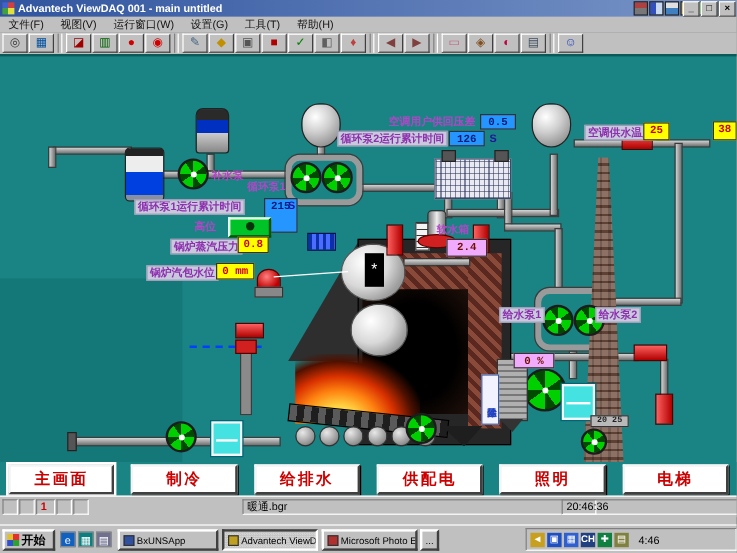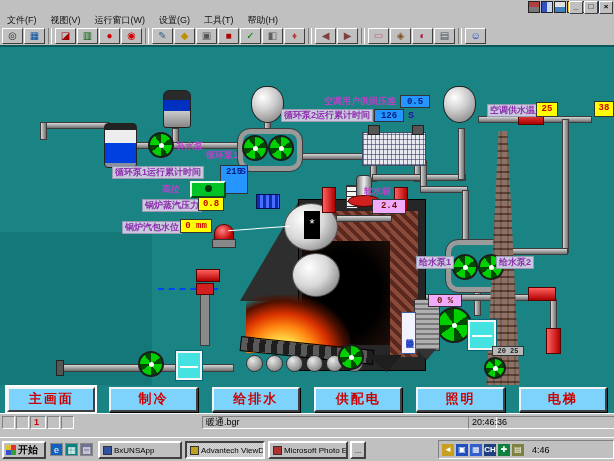--- a/index.html
+++ b/index.html
@@ -91,21 +91,21 @@
   .redbase{position:absolute;left:212px;top:237px;width:22px;height:7px;background:#888;border:1px solid #333;}
   .dash-line{position:absolute;left:158px;top:286px;width:60px;border-top:2px dashed #0040ff;}
   .sensor-line{position:absolute;left:228px;top:226px;width:62px;height:1px;background:#fff;transform:rotate(-4deg);}
   .chute-post{position:absolute;left:200px;top:290px;width:8px;height:52px;background:#8a8a8a;border:1px solid #3c3c3c;}
   .chute-cap{position:absolute;left:196px;top:281px;width:16px;height:10px;background:#d02020;border:1px solid #500;}
   .soft-small{position:absolute;left:356px;top:173px;width:14px;height:20px;background:linear-gradient(90deg,#777,#eee,#777);border:1px solid #333;border-radius:4px 4px 0 0;}
   .soft-base{position:absolute;left:348px;top:193px;width:30px;height:10px;background:#d02020;border:1px solid #500;border-radius:50%;}
   .flange{position:absolute;background:#555;border:1px solid #222;}
   
   #navrow{position:absolute;left:0;top:385px;width:614px;height:28px;background:#1a8484;display:flex;align-items:center;}
-  .navbtn{height:25px;margin:0 7px;flex:1;background:#7dd3fc;color:#cc0000;font-weight:bold;font-size:13px;
+  .navbtn{height:25px;margin:0 7px;flex:1;background:#ffffff;color:#cc0000;font-weight:bold;font-size:13px;
     border:2px solid;border-color:#f4f4f4 #404040 #404040 #f4f4f4;box-shadow:1px 1px 0 #000;
     display:flex;align-items:center;justify-content:center;letter-spacing:2px;white-space:nowrap;box-sizing:border-box;}
   .navbtn.active{outline:2px solid #fff;}
   
   #statusbar{position:absolute;left:0;top:413px;width:614px;height:18px;background:#c0c0c0;border-top:1px solid #fff;box-sizing:border-box;}
   .scell{position:absolute;top:2px;height:13px;border:1px solid;border-color:#808080 #fff #fff #808080;box-sizing:border-box;
     font-size:9px;line-height:11px;padding:0 3px;}
   
   #taskbar{position:absolute;left:0;top:437px;width:614px;height:24px;background:#c0c0c0;border-top:1px solid #fff;box-sizing:border-box;}
   .startbtn{position:absolute;left:2px;top:3px;height:18px;width:44px;background:#c0c0c0;
@@ -121,20 +121,24 @@
   .tray{position:absolute;right:0px;top:2px;height:19px;width:176px;border:1px solid;border-color:#808080 #fff #fff #808080;
     display:flex;align-items:center;gap:2px;padding:0 3px;box-sizing:border-box;}
   .trico{width:12px;height:12px;font-size:8px;line-height:12px;text-align:center;color:#fff;flex:none;box-sizing:border-box;}
   .traytime{font-size:9px;margin-left:6px;white-space:nowrap;}
 </style>
 </head>
 <body>
 
 <div id="stage">
 
+  <div class="titlebar">
+    <span class="appico"></span>
+    <span>Advantech ViewDAQ 001 - main untitled</span>
+  </div>
   <div class="tb-band">
     <span class="bico" style="background:linear-gradient(#b04040 50%,#777 50%)"></span>
     <span class="bico" style="background:linear-gradient(90deg,#3050c0 50%,#c8d8f0 50%)"></span>
     <span class="bico" style="background:linear-gradient(#e0e0e0 50%,#4080c0 50%)"></span>
     <span class="bico" style="background:conic-gradient(#d06020 0 50%,#f0c040 0)"></span>
     <span class="bico" style="background:conic-gradient(#40a0d0 0 50%,#70c070 0)"></span>
     <span class="bico" style="background:#203040"></span>
   </div>
   <div class="winbtns">
     <span class="winbtn">_</span>

